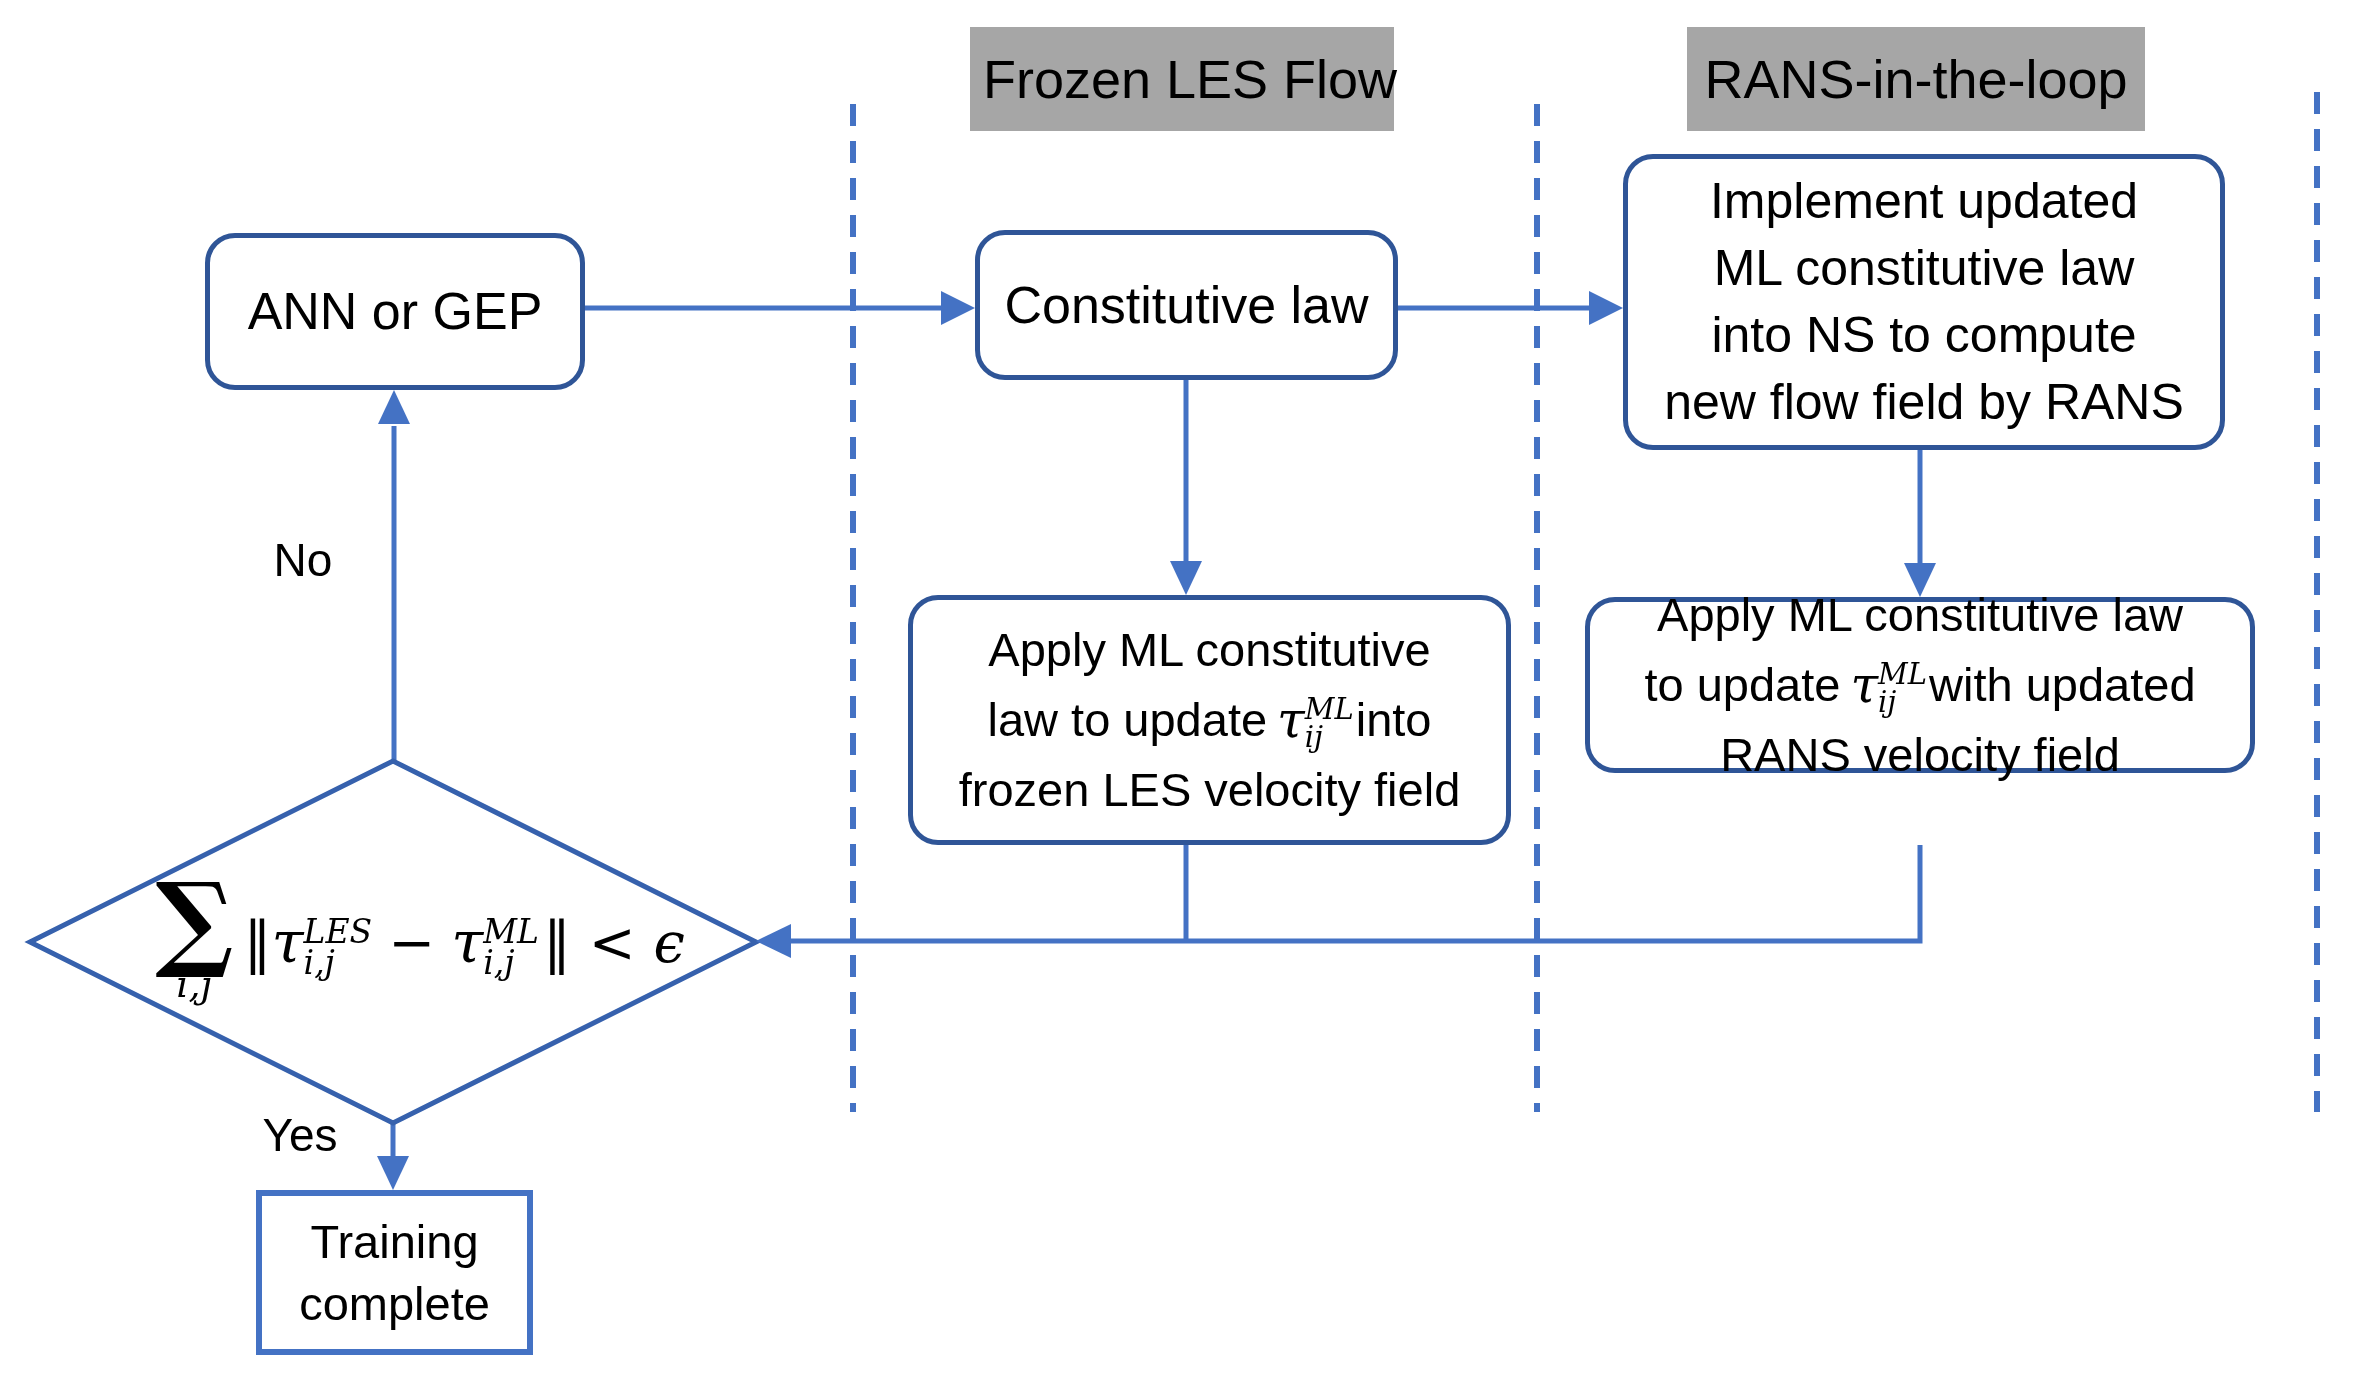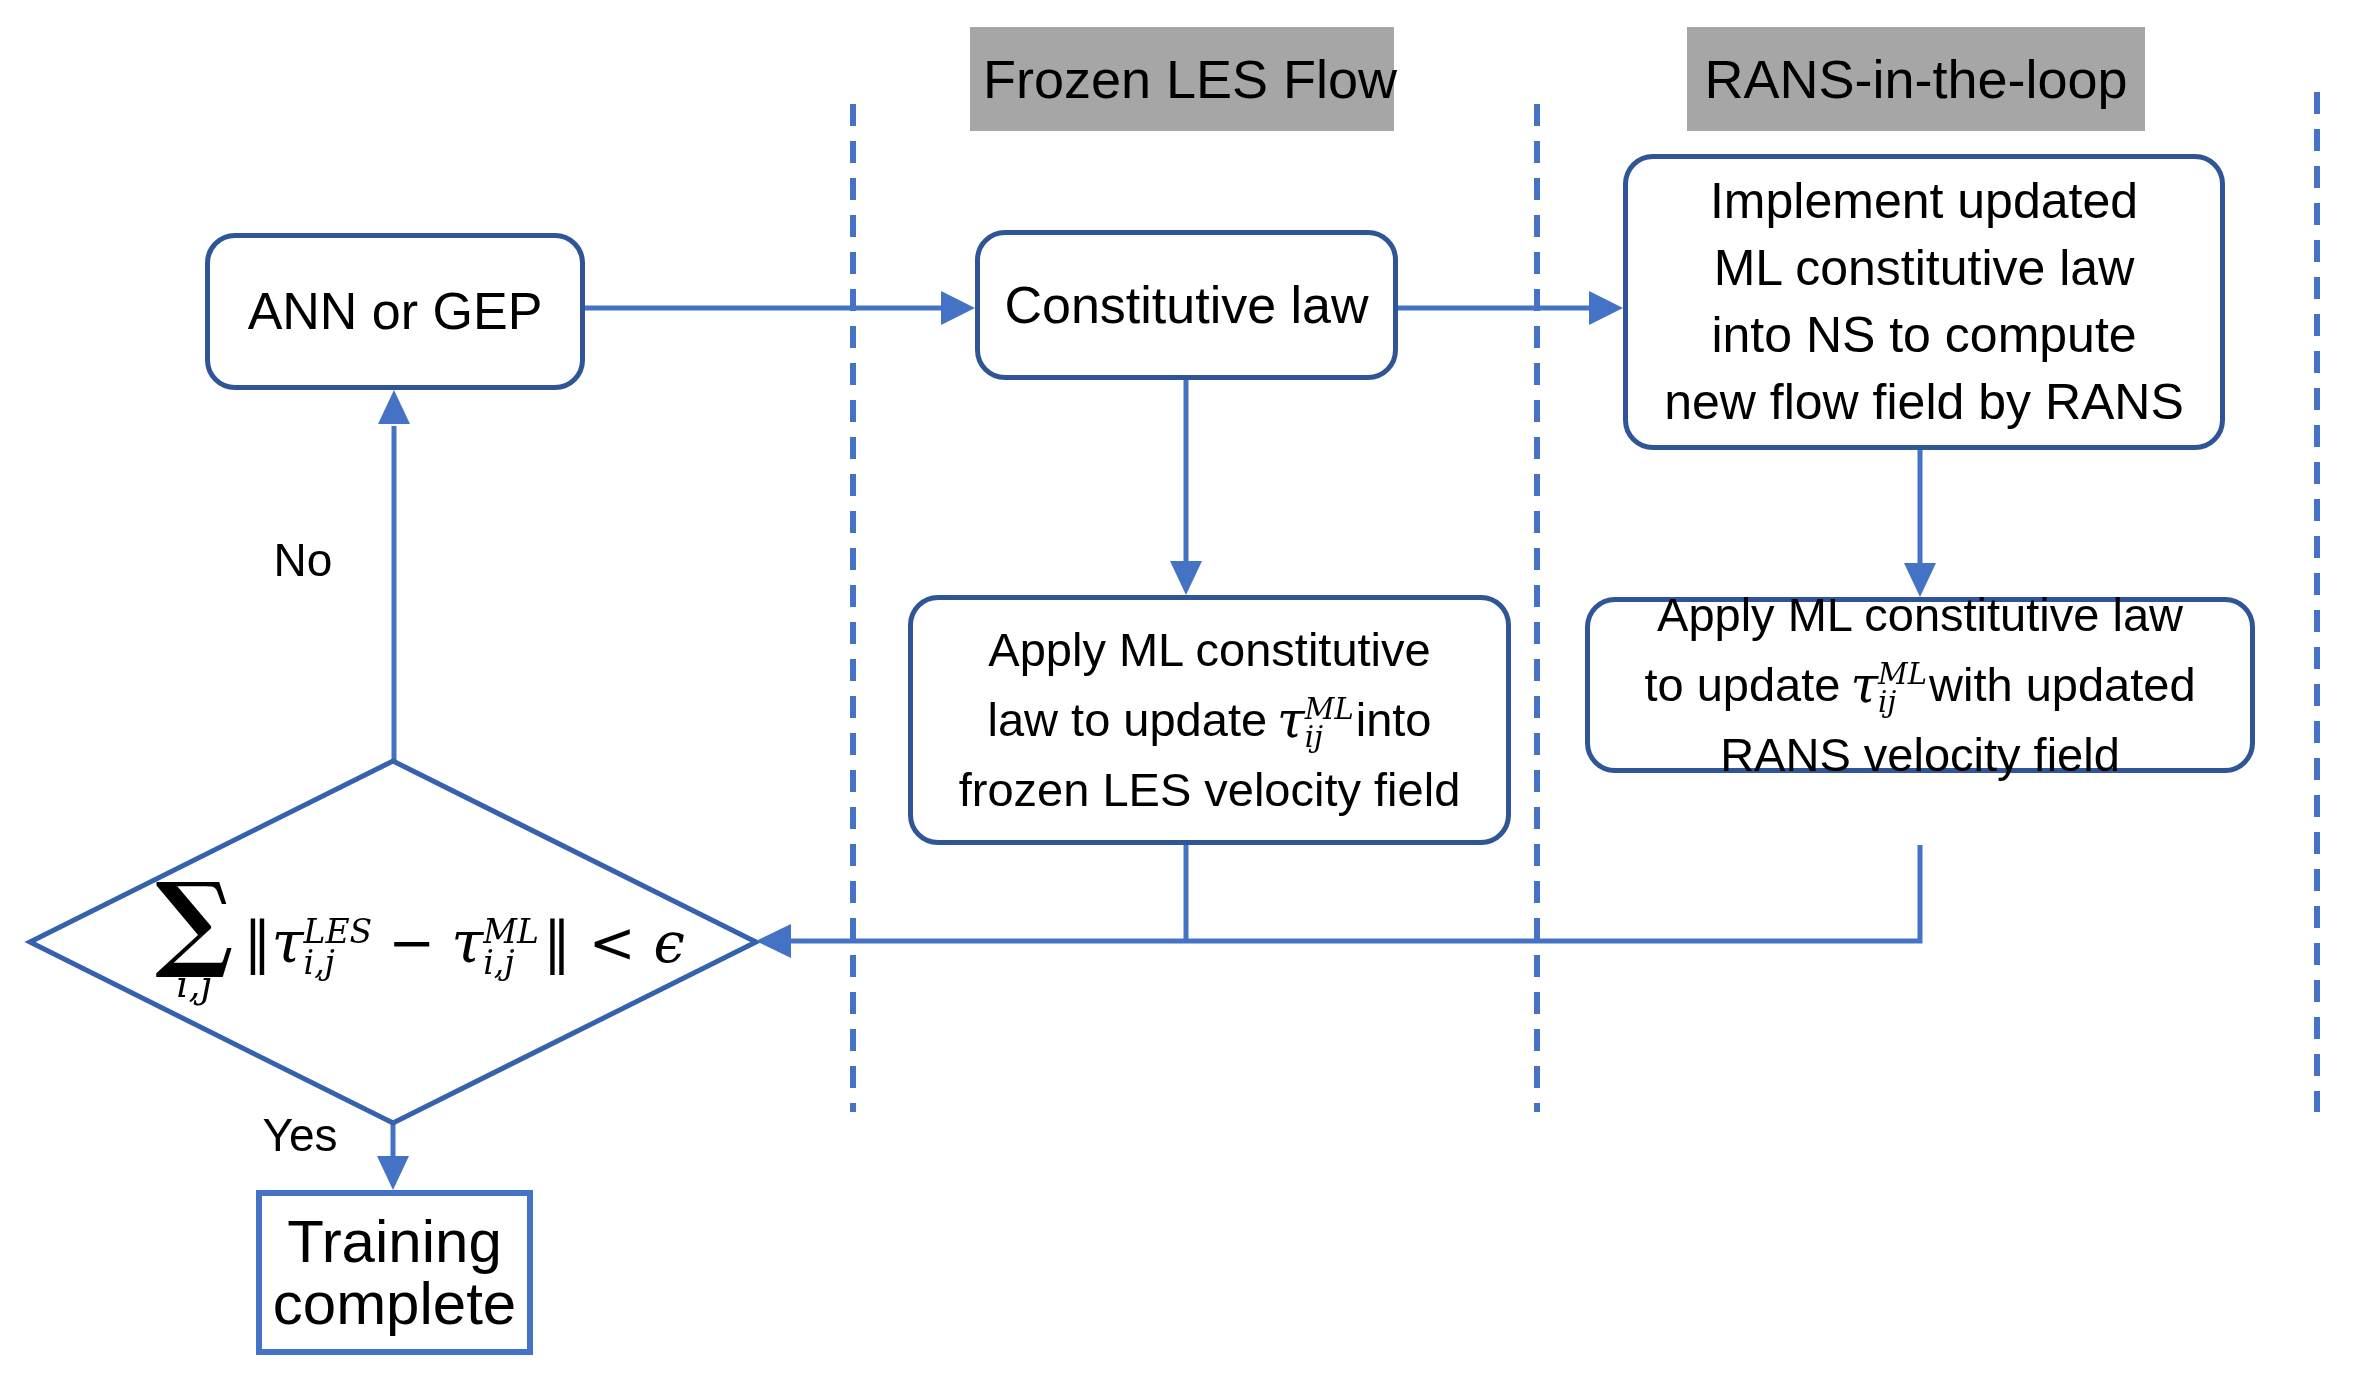--- a/index.html
+++ b/index.html
@@ -72,21 +72,21 @@
   .f-scripts{
     display:inline-flex;flex-direction:column;align-items:flex-start;
     font-size:33px;line-height:0.95;transform:translateY(5px);
   }
   .minus{margin:0 16px;}
   .tail{margin-left:4px;}
   .training{
     position:absolute;box-sizing:border-box;
     background:#fff;border:6px solid #4472C4;
     display:flex;flex-direction:column;align-items:center;justify-content:center;
-    text-align:center;font-size:60px;line-height:62px;z-index:2;
+    text-align:center;font-size:47px;line-height:62px;z-index:2;
   }
 </style>
 </head>
 <body>
 
 <div class="canvas">
 
   <svg class="layer" width="2364" height="1396" viewBox="0 0 2364 1396">
 
     <g stroke="#4472C4" stroke-width="6" stroke-dasharray="22 15" fill="none">

